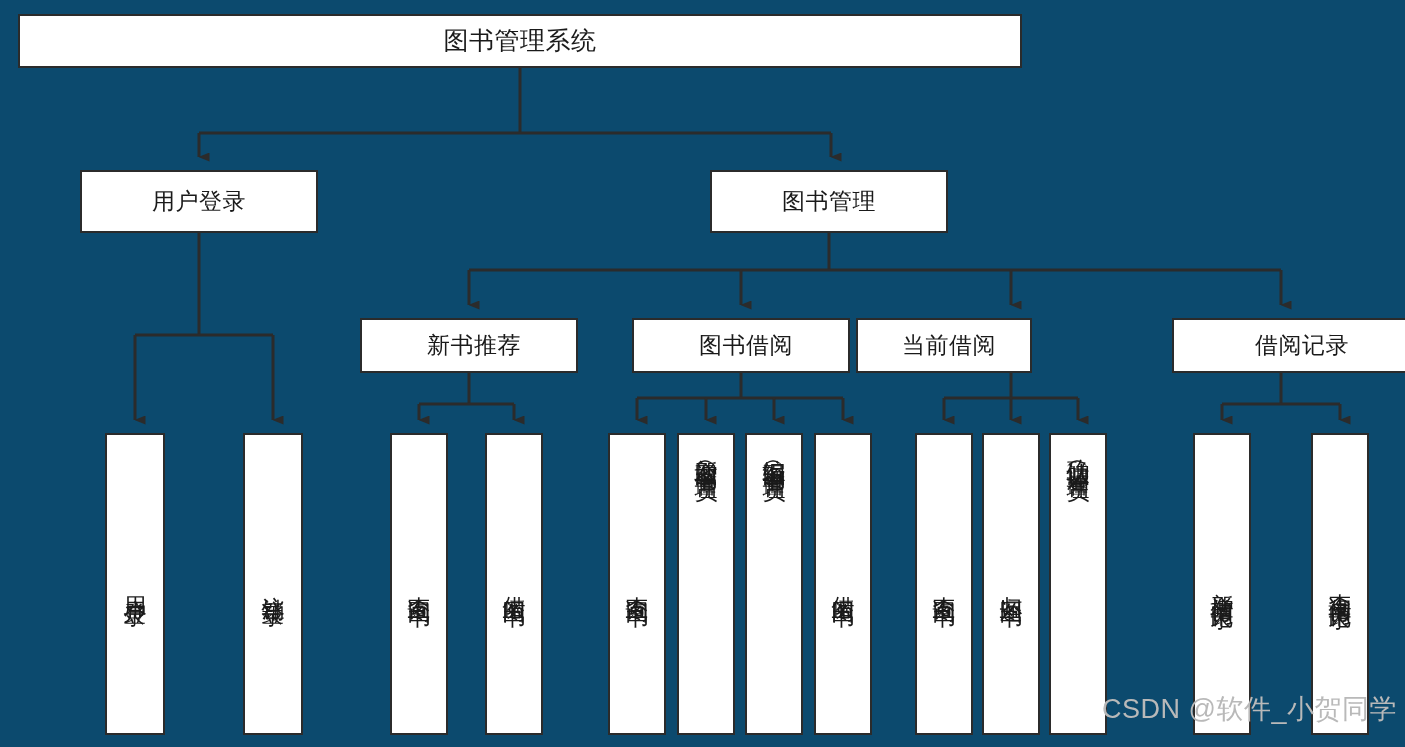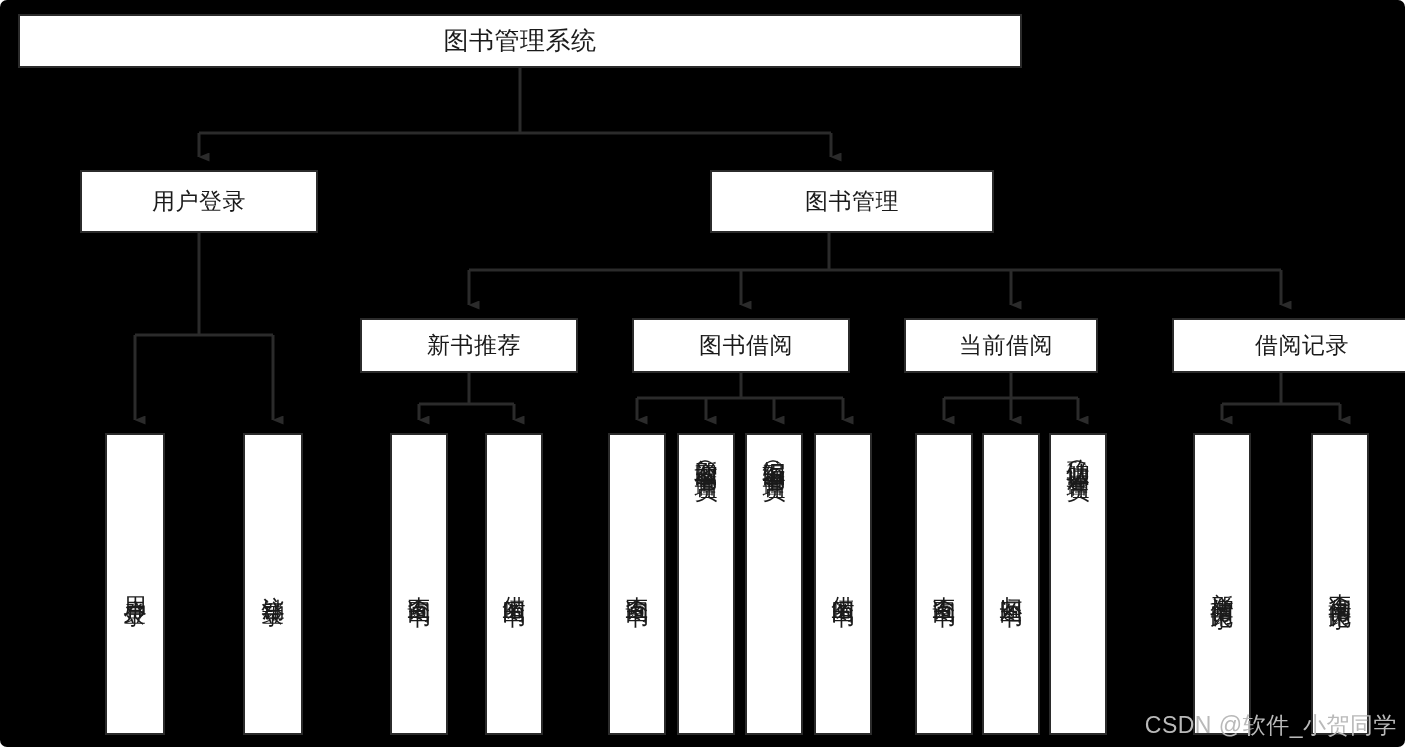--- a/index.html
+++ b/index.html
@@ -10,22 +10,21 @@
   body {
     width: 1405px;
     height: 747px;
     font-family: "Liberation Sans", "DejaVu Sans", sans-serif;
     overflow: hidden;
   }
   #diagram-root {
     position: relative;
     width: 1405px;
     height: 747px;
-    background: #000000;
-    border-radius: 7px;
+    background: #0c4a6e;
   }
   svg.connectors {
     position: absolute;
     left: 0;
     top: 0;
     width: 1405px;
     height: 747px;
     pointer-events: none;
   }
   .node {
@@ -61,22 +60,22 @@
     writing-mode: vertical-rl;
     text-orientation: upright;
     font-size: 23px;
     line-height: 1.25;
     letter-spacing: 3px;
     white-space: nowrap;
   }
   .watermark {
     position: absolute;
     right: 8px;
-    bottom: 6px;
-    font-size: 23px;
+    bottom: 20px;
+    font-size: 27px;
     color: #b9b9b9;
     letter-spacing: 0.5px;
     white-space: nowrap;
     user-select: none;
     margin-top: 30px;
   }
 </style>
 </head>
 <body>
 
@@ -132,31 +131,31 @@
     </g>
   </svg>
 
   <div class="node node-root" style="left:18px; top:14px; width:1004px; height:54px;">
     <span class="label">图书管理系统</span>
   </div>
 
   <div class="node node-l2" style="left:80px; top:170px; width:238px; height:63px;">
     <span class="label">用户登录</span>
   </div>
-  <div class="node node-l2" style="left:710px; top:170px; width:284px; height:63px;">
+  <div class="node node-l2" style="left:710px; top:170px; width:238px; height:63px;">
     <span class="label">图书管理</span>
   </div>
 
   <div class="node node-l3" style="left:360px; top:318px; width:218px; height:55px;">
     <span class="label">新书推荐</span>
   </div>
   <div class="node node-l3" style="left:632px; top:318px; width:218px; height:55px;">
     <span class="label">图书借阅</span>
   </div>
-  <div class="node node-l3" style="left:904px; top:318px; width:194px; height:55px;">
+  <div class="node node-l3" style="left:856px; top:318px; width:176px; height:55px;">
     <span class="label">当前借阅</span>
   </div>
   <div class="node node-l3" style="left:1172px; top:318px; width:250px; height:55px;">
     <span class="label">借阅记录</span>
   </div>
 
   <div class="node node-leaf" style="left:105px; top:433px; width:60px; height:302px;">
     <span class="label">用户登录</span>
   </div>
   <div class="node node-leaf" style="left:243px; top:433px; width:60px; height:302px;">

